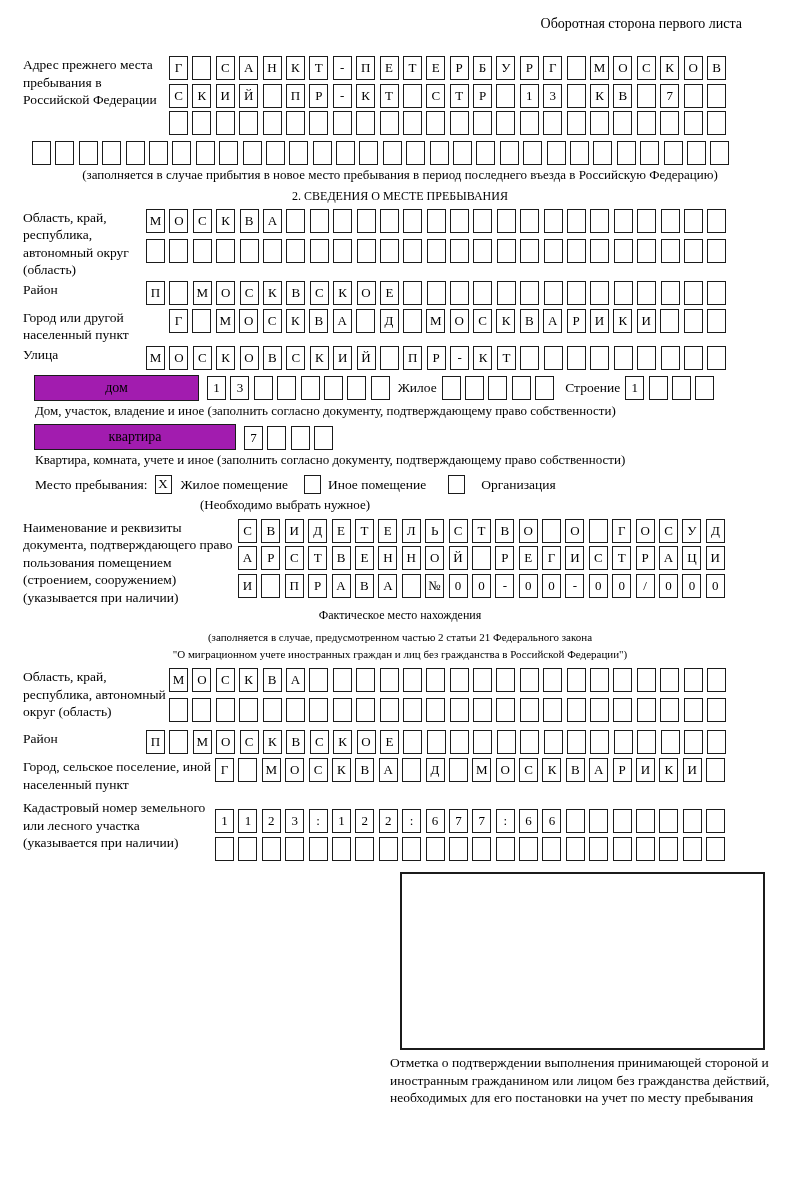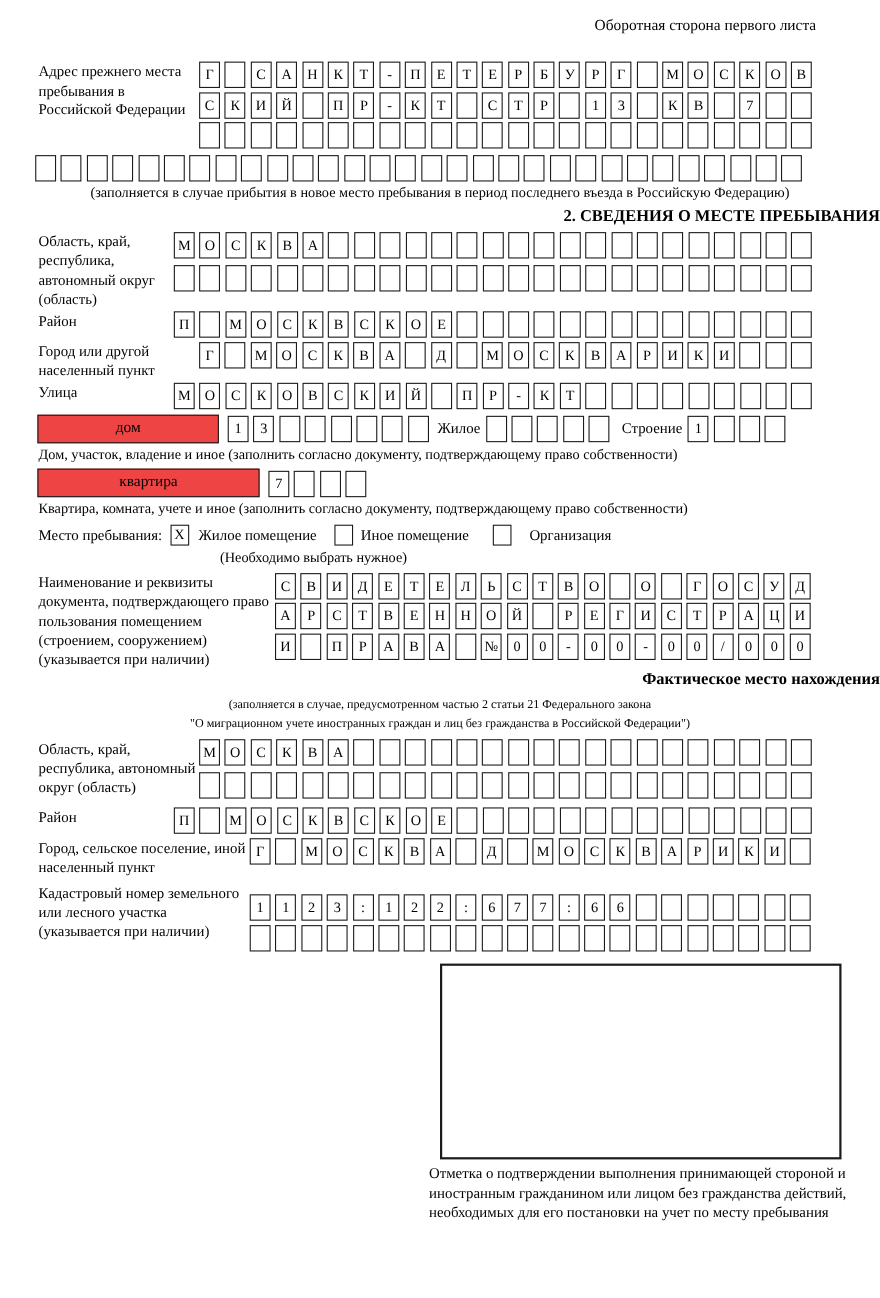--- a/index.html
+++ b/index.html
@@ -9,46 +9,46 @@
     box-sizing:border-box;
     padding-top:16px;
     overflow:hidden;
     background:#ffffff;
     color:#000;
     font-family:"Liberation Serif","DejaVu Serif",serif;
     border-radius:30px;
   }
   .top-note { text-align:right; padding-right:58px; font-size:14px; }
 
-  .fieldrow { display:flex; align-items:flex-start; margin-left:35px; }
+  .fieldrow { display:flex; align-items:flex-start; margin-left:23px; }
   .flabel { flex:none; font-size:13.5px; line-height:17.5px; }
   .w123 { width:123px; } .w146 { width:146px; } .w192 { width:192px; } .w215 { width:215px; }
 
   .rowstack .cellrow { margin-bottom:3.5px; }
   .cellrow { display:flex; gap:4.4px; }
   .cell {
     flex:none; box-sizing:border-box;
     width:19px; height:24px;
     border:1.7px solid #1b1b1b;
     display:flex; align-items:center; justify-content:center;
     font-size:13px; background:#fff;
   }
   .gap6 .cellrow { margin-bottom:6px; }
 
   .wbox {
     flex:none; box-sizing:border-box; height:26px;
     border:1.7px solid #1b1b1b;
     display:flex; align-items:center; justify-content:center;
-    font-size:14px; background:#ef4444;
+    font-size:14px; background:#a21caf;
   }
   .inline-lbl { font-size:13.5px; line-height:26px; flex:none; }
 
   .caption { font-size:13px; margin-left:35px; }
   .center { text-align:center; margin-left:0; }
-  .sec-title { text-align:right; font-weight:bold; font-size:15px; }
+  .sec-title { text-align:center; font-weight:normal; font-size:12px; }
   .sub-note { text-align:center; font-size:11px; line-height:17px;font-family:Liberation Serif, serif; }
 
   .chk {
     flex:none; box-sizing:border-box;
     width:17px; height:19px; margin-top:1px;
     border:1.6px solid #1b1b1b;
     display:flex; align-items:center; justify-content:center;
     font-size:13px; background:#fff;
   }
   .stayrow { display:flex; align-items:flex-start; margin-left:35px; font-size:13.5px; }

